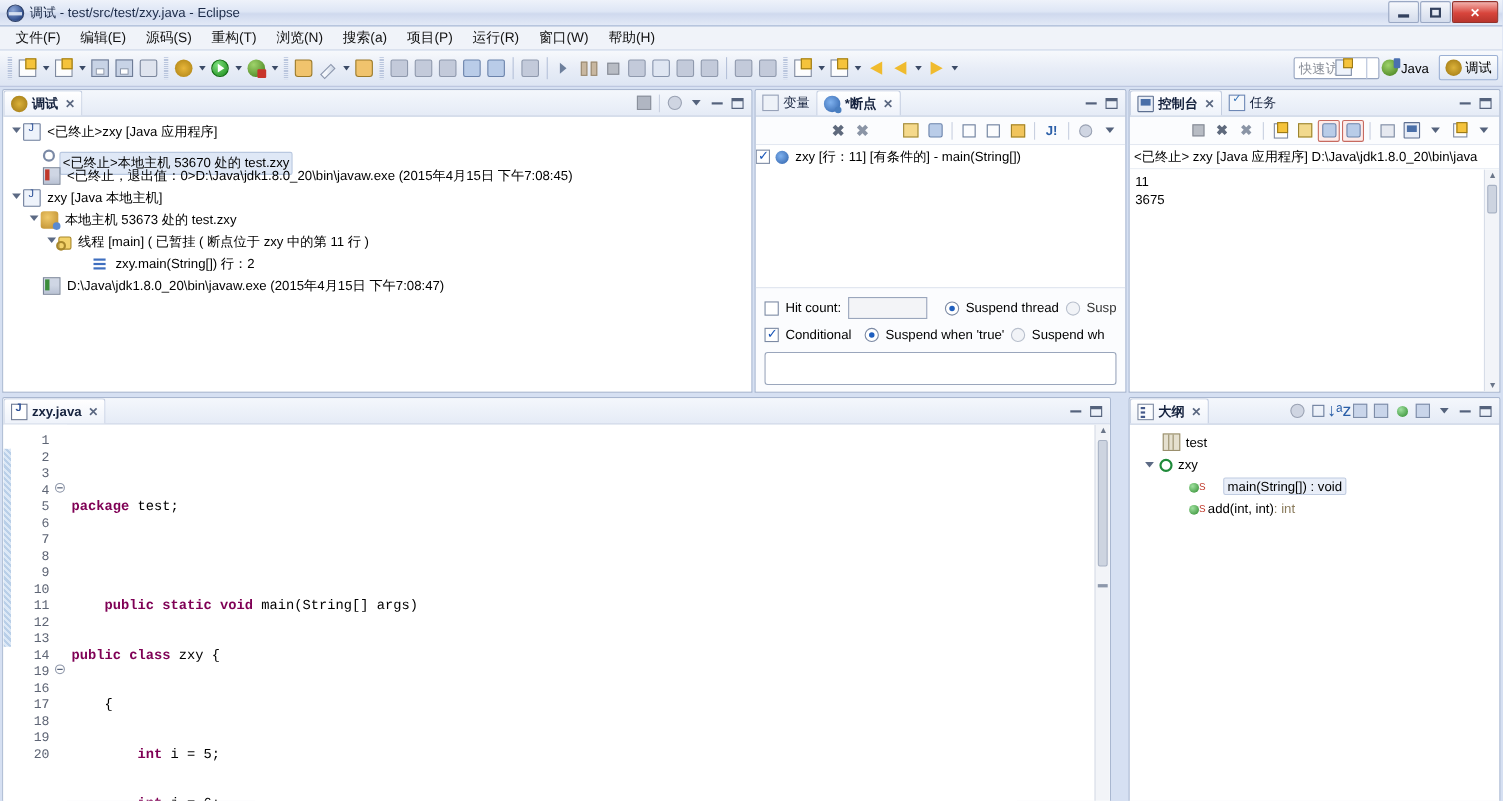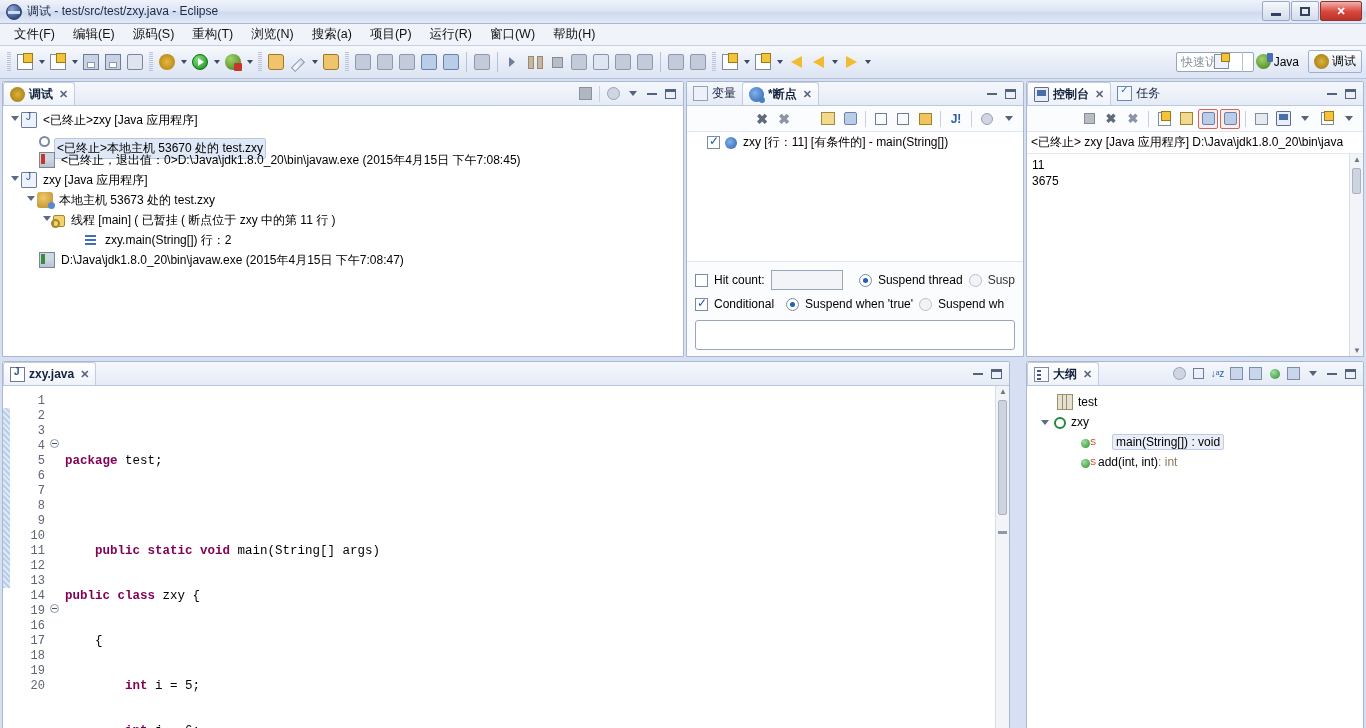--- a/index.html
+++ b/index.html
@@ -457,21 +457,21 @@
       <div class="trow" style="padding-left:24px;">
         <span class="twist"></span>
         <span class="ti proc"></span>
         <span class="lbl">&lt;已终止，退出值：0&gt;D:\Java\jdk1.8.0_20\bin\javaw.exe (2015年4月15日 下午7:08:45)</span>
       </div>
       <div class="trow" style="padding-left:6px;">
         <span class="twist open">
             <i></i>
           </span>
         <span class="ti launch"></span>
-        <span class="lbl">zxy [Java 应用程序]</span>
+        <span class="lbl">zxy [Java 本地主机]</span>
       </div>
       <div class="trow" style="padding-left:22px;">
         <span class="twist open">
             <i></i>
           </span>
         <span class="ti vm"></span>
         <span class="lbl">本地主机 53673 处的 test.zxy</span>
       </div>
       <div class="trow" style="padding-left:38px;">
         <span class="twist open">
@@ -545,21 +545,21 @@
         </div>
       <span class="vsep"></span>
       <div class="vt">
           <span class="gi" style="background:#cfd5e2;border-radius:50%;border:1px solid #9aa2b3;width:12px;height:12px;"></span>
         </div>
       <div class="vt tt-down">
           <i style="width:0;height:0;border-left:4px solid transparent;border-right:4px solid transparent;border-top:5px solid #54627c;display:block;"></i>
         </div>
     </div>
     <div style="flex:1;overflow:hidden;background:#fff;">
-      <div class="trow" style="padding-left:20px;">
+      <div class="trow" style="padding-left:0;">
         <span class="cbx on" style="margin-right:5px;"></span>
         <span class="ti bp-ic" style="background:radial-gradient(circle at 40% 40%,#7fb1ee,#2c5fa8);border-radius:50%;width:12px;height:12px;margin-top:2px;"></span>
         <span class="lbl">zxy [行：11] [有条件的] - main(String[])</span>
       </div>
     </div>
     <div class="bp-props">
       <div class="bp-row">
         <span class="cbx"></span>
         <span>Hit count:</span>
         <span class="hit-input"></span>
@@ -744,21 +744,21 @@
         <span class="x">✕</span>
       </div>
       <div class="tab-tools">
         <div class="tt">
             <span class="mini" style="background:#cfd5e2;border-radius:50%;border:1px solid #9aa2b3;"></span>
           </div>
         <div class="tt">
             <span class="mini" style="border:1px solid #6b7d9c;width:11px;height:11px;"></span>
           </div>
         <div class="tt">
-            <span style="font-size:10px;color:#2b5fa8;">↓ᵃz</span>
+            <span style="font-size:16px;color:#2b5fa8;">↓ᵃz</span>
           </div>
         <div class="tt">
             <span class="mini" style="background:#c9d5ea;border:1px solid #7e8da8;"></span>
           </div>
         <div class="tt">
             <span class="mini" style="background:#c9d5ea;border:1px solid #7e8da8;"></span>
           </div>
         <div class="tt">
             <span class="mini" style="background:radial-gradient(circle at 35% 33%,#9fe09f,#2d8a2d);border-radius:50%;width:10px;height:10px;"></span>
           </div>

